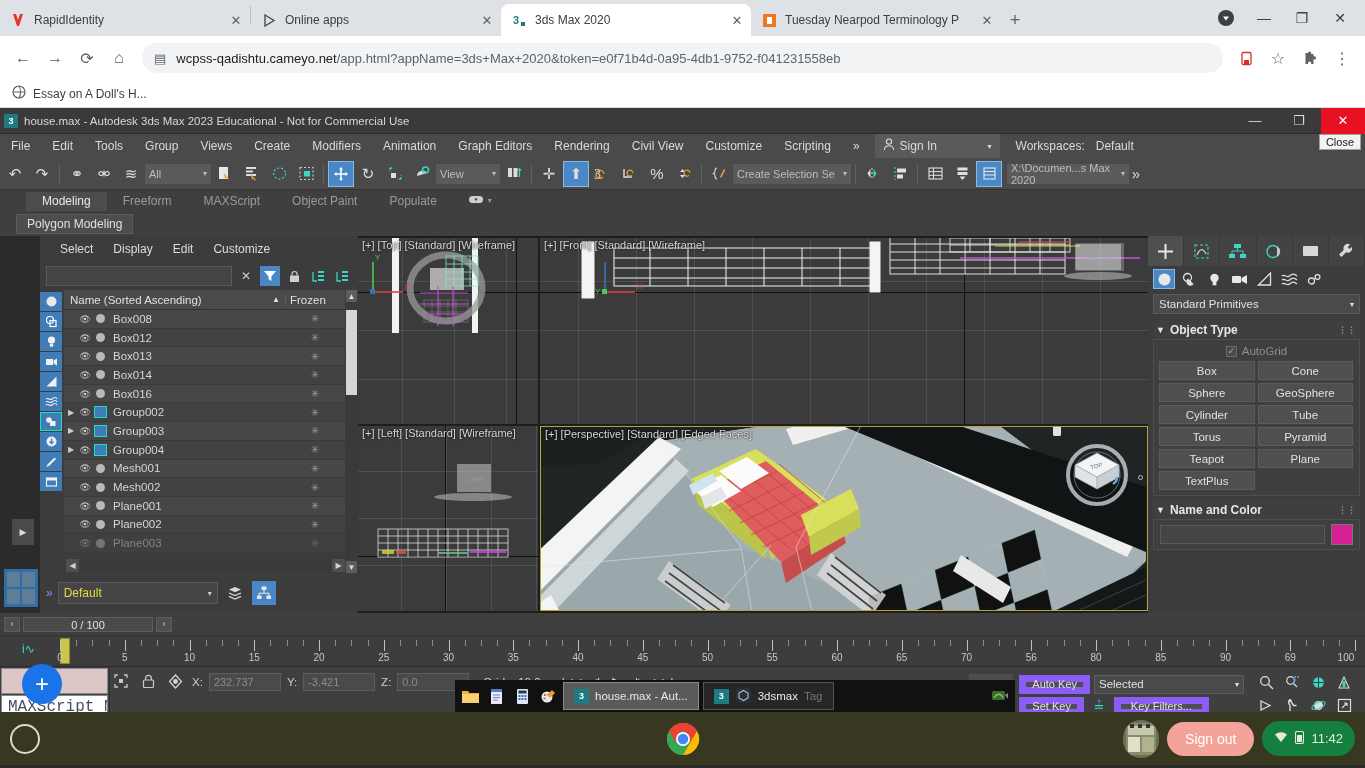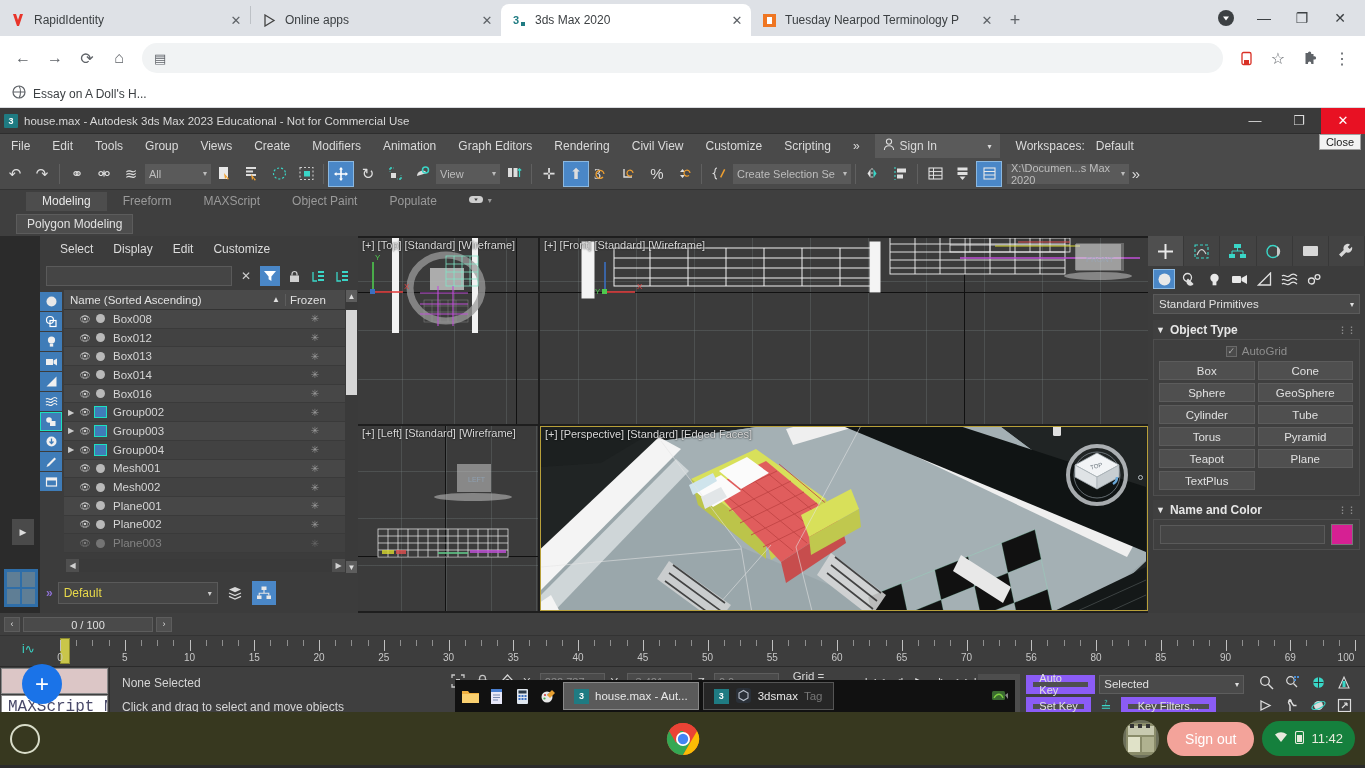--- a/index.html
+++ b/index.html
@@ -363,20 +363,21 @@
   </div>
 </div>
 
 <div id="chrome-omnibox">
   <div class="navbtn">←</div>
   <div class="navbtn">→</div>
   <div class="navbtn">⟳</div>
   <div class="navbtn">⌂</div>
   <div id="url-pill">
     <span>▤</span>
+    <span><span class="urlmain">wcpss-qadishtu.cameyo.net</span><span>/app.html?appName=3ds+Max+2020&amp;token=e0f71b4d-0a95-4db1-9752-f041231558eb</span></span>
   </div>
   <div class="navbtn">
     <svg width="15" height="15" viewBox="0 0 15 15">
         <rect x="3" y="1.5" width="9" height="12" rx="1.5" fill="none" stroke="#d93025" stroke-width="1.3"></rect>
         <rect x="5" y="9" width="5" height="4" fill="#d93025"></rect>
       </svg>
   </div>
   <div class="navbtn">☆</div>
   <div class="navbtn">
     <svg width="15" height="15" viewBox="0 0 15 15">
@@ -1342,24 +1343,20 @@
         <span class="tkl" style="left:99.3%">100</span>
     </div>
   </div>
 
   <div id="status-area">
     <div id="mxs-mini">
       <div id="mxs-top"></div>
       <div id="mxs-bot">MAXScript Mi</div>
       <div id="blue-cursor">+</div>
     </div>
-    <div id="status-mid">
-      <span>None Selected</span>
-      <span>Click and drag to select and move objects</span>
-    </div>
     <div id="coord-area">
       <div id="coord-row1">
         <span style="width:22px;text-align:center;">
           <svg width="16" height="16" viewBox="0 0 16 16">
               <path d="M2 5V2h3M14 5V2h-3M2 11v3h3M14 11v3h-3" stroke="#c8c8c8" stroke-width="1.3" fill="none"></path>
               <rect x="6" y="6" width="4" height="4" fill="#c8c8c8"></rect>
             </svg>
         </span>
         <span style="width:20px;text-align:center;">
           <svg width="13" height="15" viewBox="0 0 13 15">

